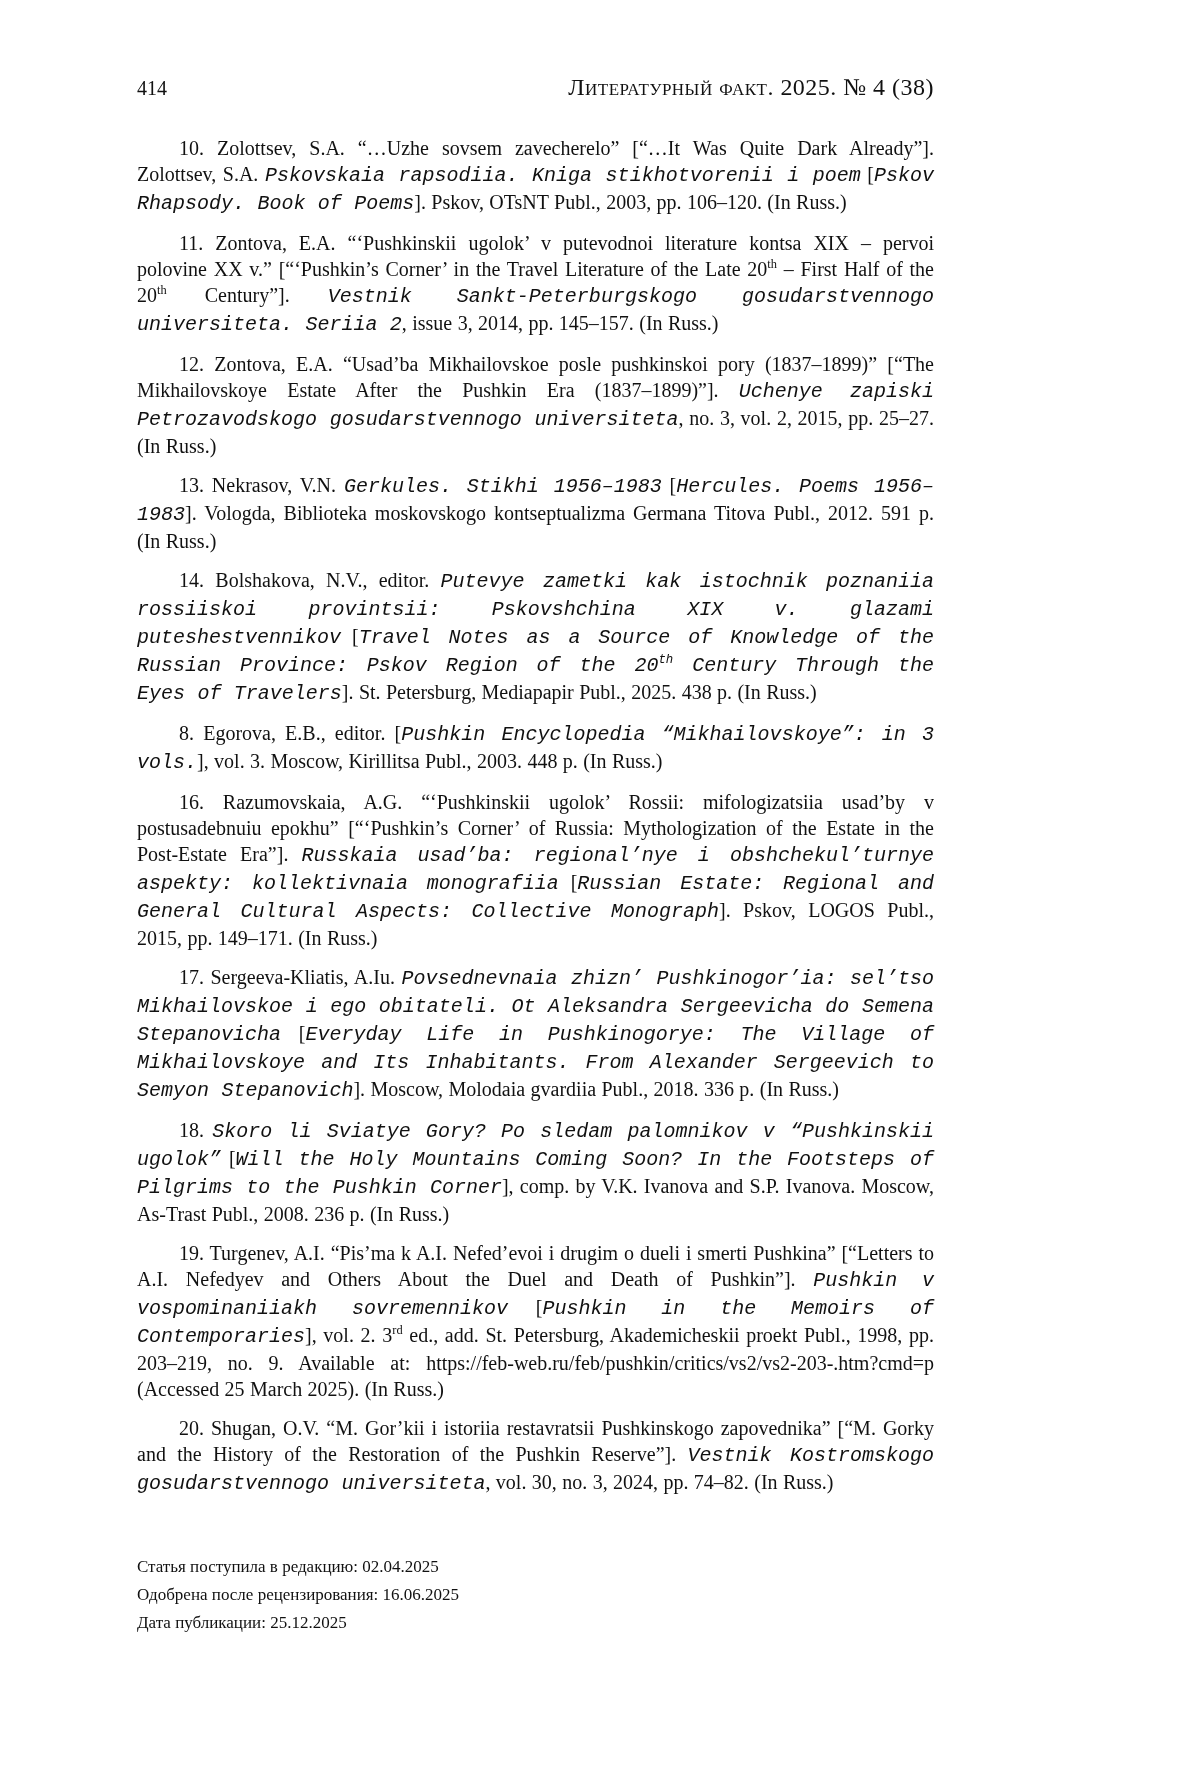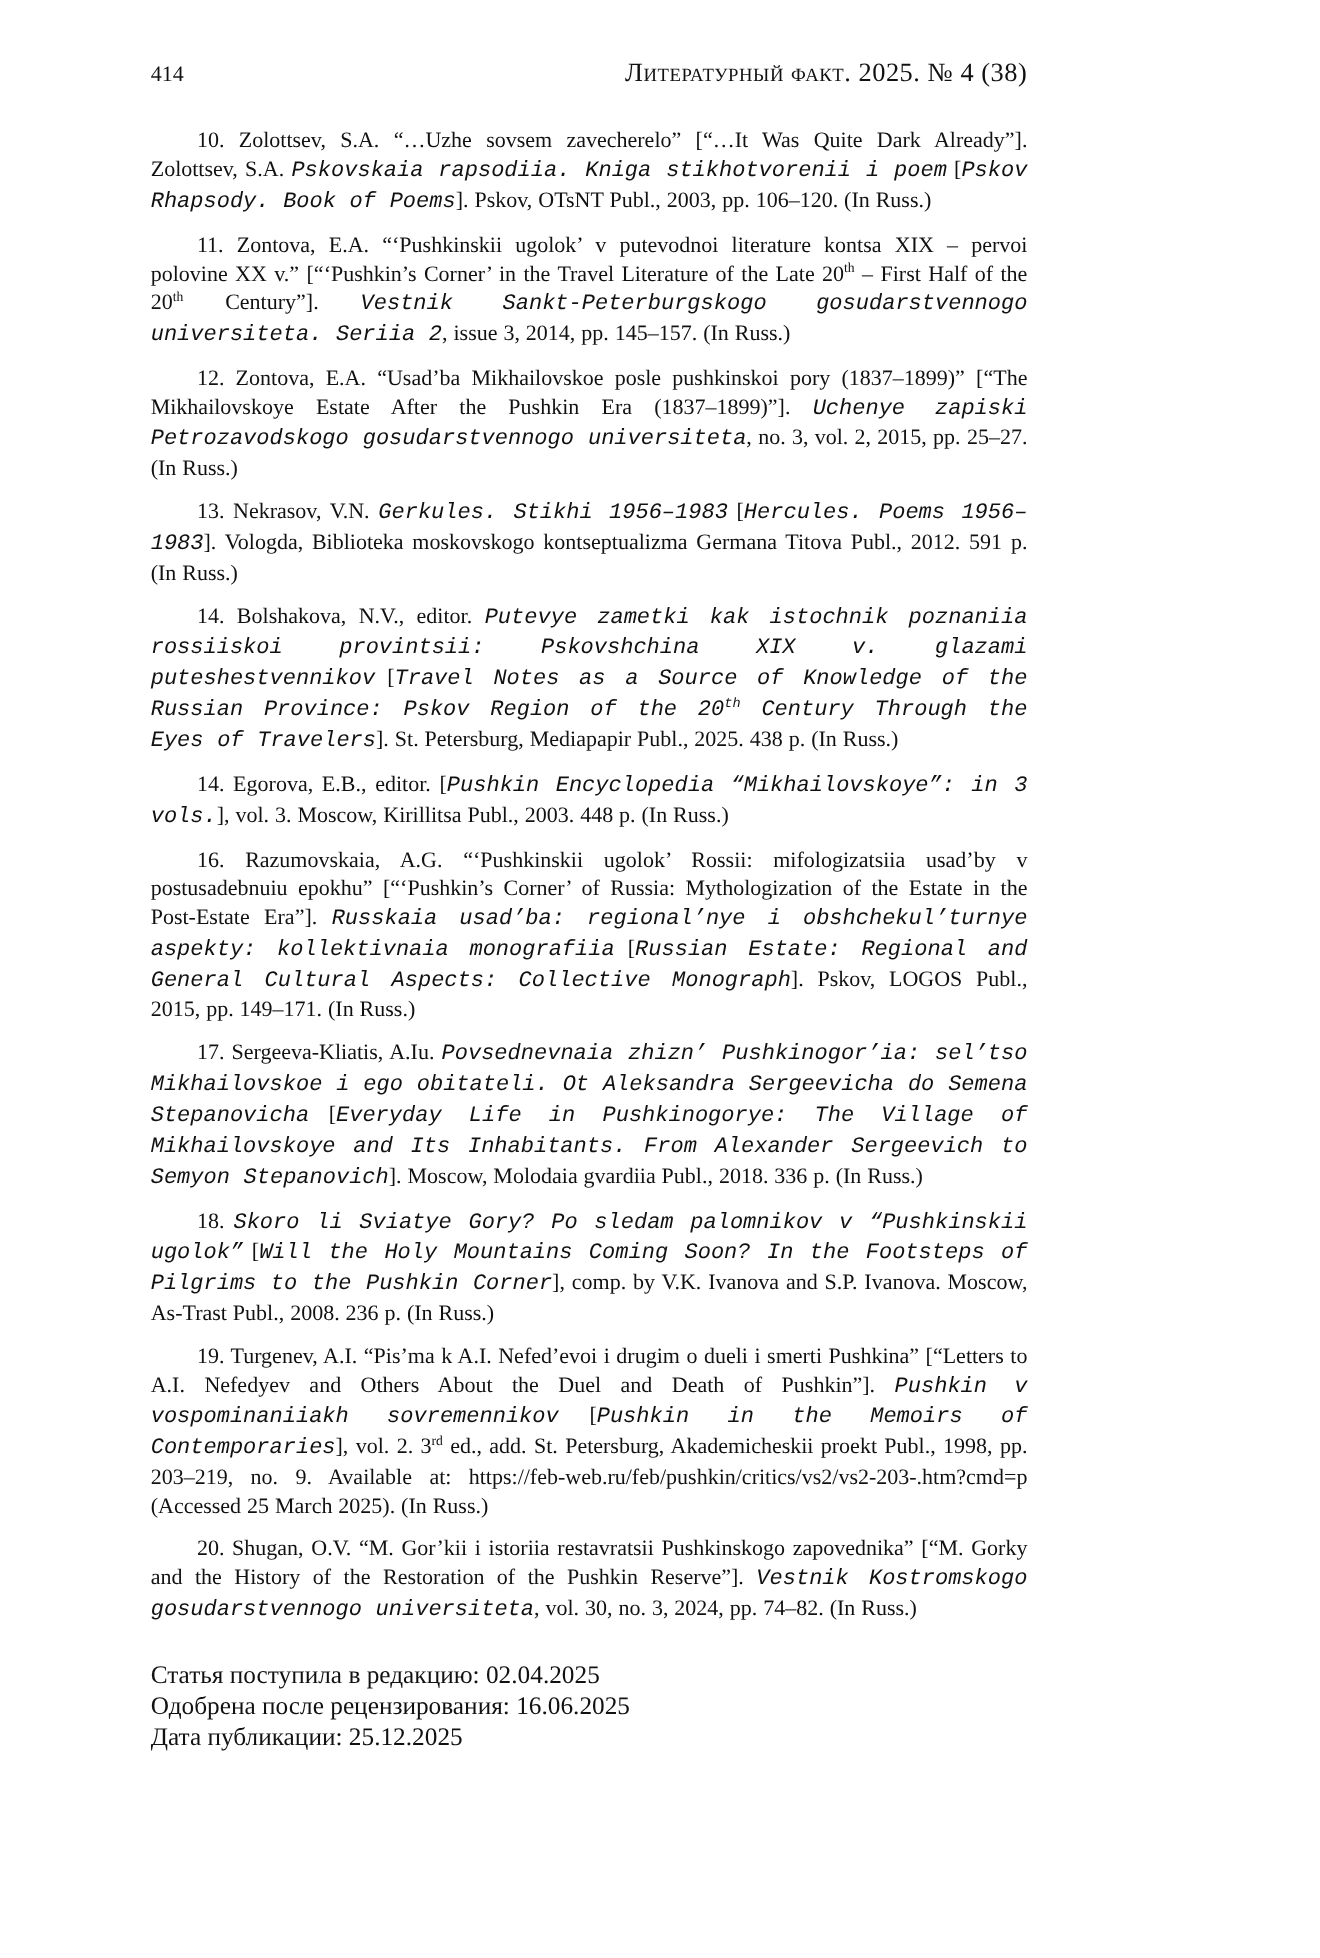--- a/index.html
+++ b/index.html
@@ -11,21 +11,21 @@
     width: 1200px;
     height: 1780px;
     overflow: hidden;
     font-family: "Liberation Serif", "DejaVu Serif", serif;
     color: #111111;
   }
   .page {
     box-sizing: border-box;
     width: 1200px;
     height: 1780px;
-    padding-top: 54px;
+    padding-top: 74px;
   }
   .content {
     width: 797px;
     margin-left: 137px;
   }
   .page-header {
     display: flex;
     justify-content: space-between;
     align-items: baseline;
   }
@@ -49,24 +49,24 @@
     word-spacing: 0.02em;
   }
   .ref:last-child { margin-bottom: 16px; }
   .it { font-style: italic; font-family: Liberation Mono, monospace; }
   sup {
     font-size: 0.62em;
     line-height: 0;
     vertical-align: super;
   }
   .page-footer {
-    margin-top: 32px;
+    margin-top: 56px;
     display: flex;
     justify-content: space-between;
-    font-size: 23px;
+    font-size: 17px;
     line-height: 28px;
   }
   .footer-col-right { text-align: right; }
 </style>
 </head>
 <body>
 
 <div class="page">
   <div class="content">
 
@@ -74,21 +74,21 @@
       <span class="page-number">414</span>
       <span class="journal-title">Литературный факт. 2025. № 4 (38)</span>
     </div>
 
     <div class="refs">
         <p class="ref"><span>10. Zolottsev, S.A. “…Uzhe sovsem zavecherelo” [“…It Was Quite Dark Already”]. Zolottsev, S.A. </span><span class="it">Pskovskaia rapsodiia. Kniga stikhotvorenii i poem</span><span> [</span><span class="it">Pskov Rhapsody. Book of Poems</span><span>]. Pskov, OTsNT Publ., 2003, pp. 106–120. (In Russ.)</span></p>
         <p class="ref"><span>11. Zontova, E.A. “‘Pushkinskii ugolok’ v putevodnoi literature kontsa XIX – pervoi polovine XX v.” [“‘Pushkin’s Corner’ in the Travel Literature of the Late 20</span><sup>th</sup><span> – First Half of the 20</span><sup>th</sup><span> Century”]. </span><span class="it">Vestnik Sankt-Peterburgskogo gosudarstvennogo universiteta. Seriia 2</span><span>, issue 3, 2014, pp. 145–157. (In Russ.)</span></p>
         <p class="ref"><span>12. Zontova, E.A. “Usad’ba Mikhailovskoe posle pushkinskoi pory (1837–1899)” [“The Mikhailovskoye Estate After the Pushkin Era (1837–1899)”]. </span><span class="it">Uchenye zapiski Petrozavodskogo gosudarstvennogo universiteta</span><span>, no. 3, vol. 2, 2015, pp. 25–27. (In Russ.)</span></p>
         <p class="ref"><span>13. Nekrasov, V.N. </span><span class="it">Gerkules. Stikhi 1956–1983</span><span> [</span><span class="it">Hercules. Poems 1956–1983</span><span>]. Vologda, Biblioteka moskovskogo kontseptualizma Germana Titova Publ., 2012. 591 p. (In Russ.)</span></p>
         <p class="ref"><span>14. Bolshakova, N.V., editor. </span><span class="it">Putevye zametki kak istochnik poznaniia rossiiskoi provintsii: Pskovshchina XIX v. glazami puteshestvennikov</span><span> [</span><span class="it">Travel Notes as a Source of Knowledge of the Russian Province: Pskov Region of the 20</span><sup class="it">th</sup><span class="it"> Century Through the Eyes of Travelers</span><span>]. St. Petersburg, Mediapapir Publ., 2025. 438 p. (In Russ.)</span></p>
-        <p class="ref"><span>14. Egorova, E.B., editor. [</span><span class="it">Pushkin Encyclopedia “Mikhailovskoye”: in 3 vols.</span><span>], vol. 3. Moscow, Kirillitsa Publ., 2003. 448 p. (In Russ.)</span></p>
+        <p class="ref"><span>8. Egorova, E.B., editor. [</span><span class="it">Pushkin Encyclopedia “Mikhailovskoye”: in 3 vols.</span><span>], vol. 3. Moscow, Kirillitsa Publ., 2003. 448 p. (In Russ.)</span></p>
         <p class="ref"><span>16. Razumovskaia, A.G. “‘Pushkinskii ugolok’ Rossii: mifologizatsiia usad’by v postusadebnuiu epokhu” [“‘Pushkin’s Corner’ of Russia: Mythologization of the Estate in the Post-Estate Era”]. </span><span class="it">Russkaia usad’ba: regional’nye i obshchekul’turnye aspekty: kollektivnaia monografiia</span><span> [</span><span class="it">Russian Estate: Regional and General Cultural Aspects: Collective Monograph</span><span>]. Pskov, LOGOS Publ., 2015, pp. 149–171. (In Russ.)</span></p>
         <p class="ref"><span>17. Sergeeva-Kliatis, A.Iu. </span><span class="it">Povsednevnaia zhizn’ Pushkinogor’ia: sel’tso Mikhailovskoe i ego obitateli. Ot Aleksandra Sergeevicha do Semena Stepanovicha</span><span> [</span><span class="it">Everyday Life in Pushkinogorye: The Village of Mikhailovskoye and Its Inhabitants. From Alexander Sergeevich to Semyon Stepanovich</span><span>]. Moscow, Molodaia gvardiia Publ., 2018. 336 p. (In Russ.)</span></p>
         <p class="ref"><span>18. </span><span class="it">Skoro li Sviatye Gory? Po sledam palomnikov v “Pushkinskii ugolok”</span><span> [</span><span class="it">Will the Holy Mountains Coming Soon? In the Footsteps of Pilgrims to the Pushkin Corner</span><span>], comp. by V.K. Ivanova and S.P. Ivanova. Moscow, As-Trast Publ., 2008. 236 p. (In Russ.)</span></p>
         <p class="ref"><span>19. Turgenev, A.I. “Pis’ma k A.I. Nefed’evoi i drugim o dueli i smerti Pushkina” [“Letters to A.I. Nefedyev and Others About the Duel and Death of Pushkin”]. </span><span class="it">Pushkin v vospominaniiakh sovremennikov</span><span> [</span><span class="it">Pushkin in the Memoirs of Contemporaries</span><span>], vol. 2. 3</span><sup>rd</sup><span> ed., add. St. Petersburg, Akademicheskii proekt Publ., 1998, pp. 203–219, no. 9. Available at: https://feb-web.ru/feb/pushkin/critics/vs2/vs2-203-.htm?cmd=p (Accessed 25 March 2025). (In Russ.)</span></p>
         <p class="ref"><span>20. Shugan, O.V. “M. Gor’kii i istoriia restavratsii Pushkinskogo zapovednika” [“M. Gorky and the History of the Restoration of the Pushkin Reserve”]. </span><span class="it">Vestnik Kostromskogo gosudarstvennogo universiteta</span><span>, vol. 30, no. 3, 2024, pp. 74–82. (In Russ.)</span></p>
       </div>
 
     <div class="page-footer">
       <div class="footer-col-left">
         <div>Статья поступила в редакцию: 02.04.2025</div>

